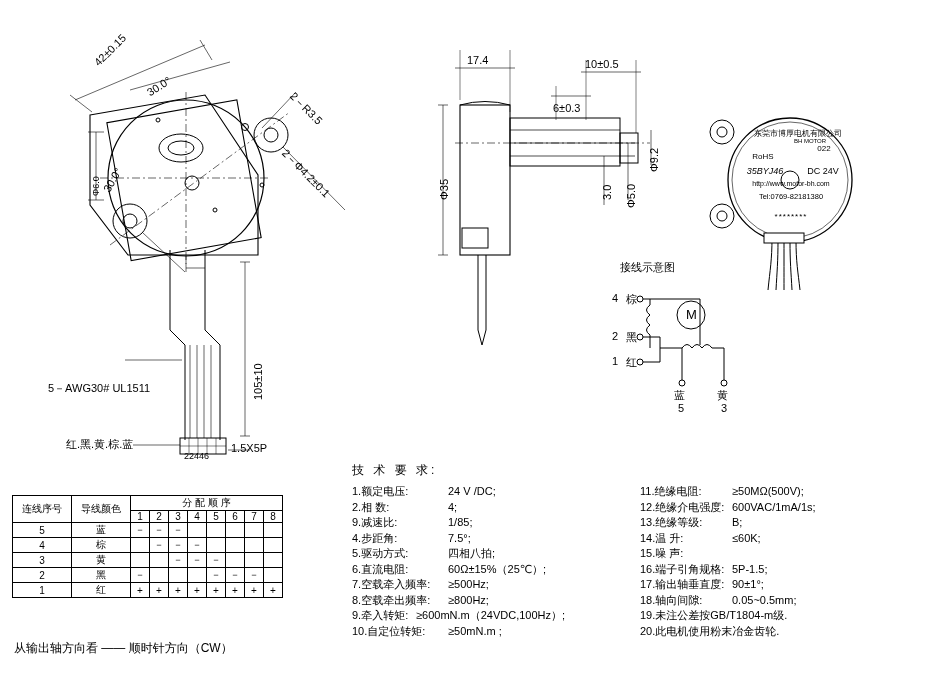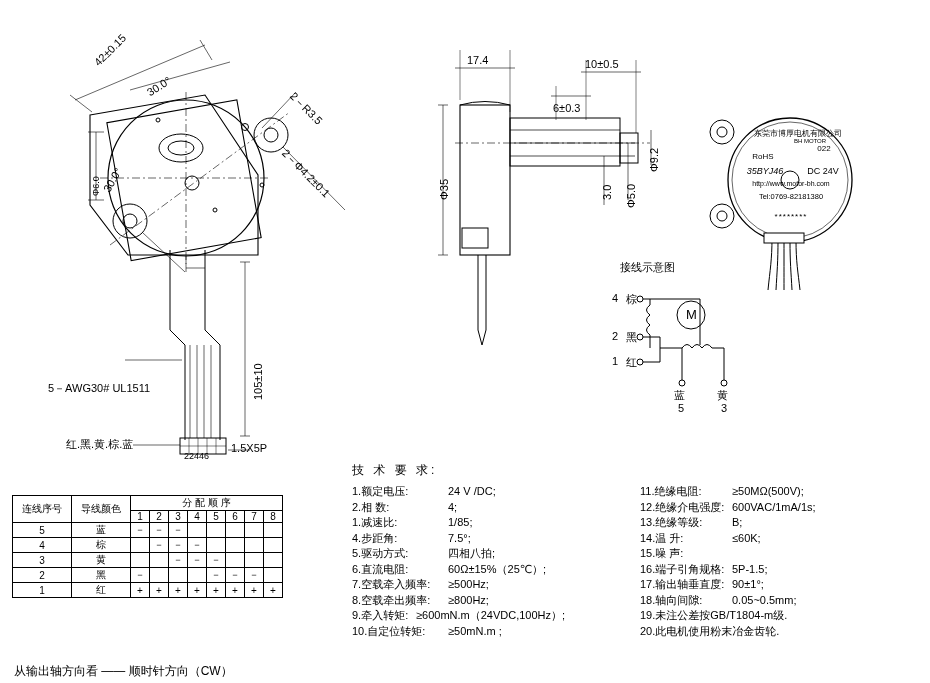--- a/index.html
+++ b/index.html
@@ -24,21 +24,21 @@
   .spec-row .k{min-width:96px;}
   .spec-row .v{}
   .spec-col.right .spec-row .k{min-width:92px;}
   
   #order-table{position:absolute;left:8px;top:470px;width:278px;}
   table.ot{border-collapse:collapse;font-size:10px;position:absolute;left:4px;top:25px;}
   table.ot td,table.ot th{border:1px solid #000;text-align:center;font-weight:normal;padding:0;}
   .ot .c1{width:58px;height:17px;}
   .ot .c2{width:58px;}
   .ot .cn{width:18px;}
-  #order-foot{position:absolute;left:6px;top:170px;font-size:12px;white-space:nowrap;margin-top:23px;}
+  #order-foot{position:absolute;left:6px;top:170px;font-size:12px;white-space:nowrap;}
   
   .wlabel{position:absolute;font-size:11px;}
   
   .mot-text{position:absolute;font-size:7.5px;text-align:center;white-space:nowrap;}
 </style>
 </head>
 <body>
 
 <svg width="930" height="683">
   <g stroke="#000" fill="none" stroke-width="1">
@@ -323,21 +323,21 @@
     <div class="spec-col left">
       <div class="spec-row">
           <span class="k">1.额定电压:</span>
           <span class="v">24 V /DC;</span>
         </div>
       <div class="spec-row">
           <span class="k">2.相   数:</span>
           <span class="v">4;</span>
         </div>
       <div class="spec-row">
-          <span class="k">1.减速比:</span>
+          <span class="k">9.减速比:</span>
           <span class="v">1/85;</span>
         </div>
       <div class="spec-row">
           <span class="k">4.步距角:</span>
           <span class="v">7.5°;</span>
         </div>
       <div class="spec-row">
           <span class="k">5.驱动方式:</span>
           <span class="v">四相八拍;</span>
         </div>

